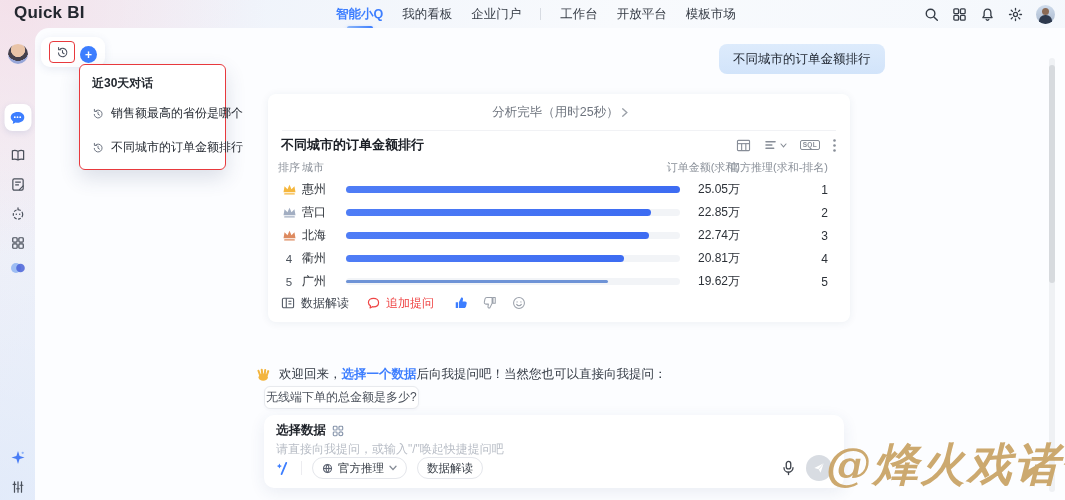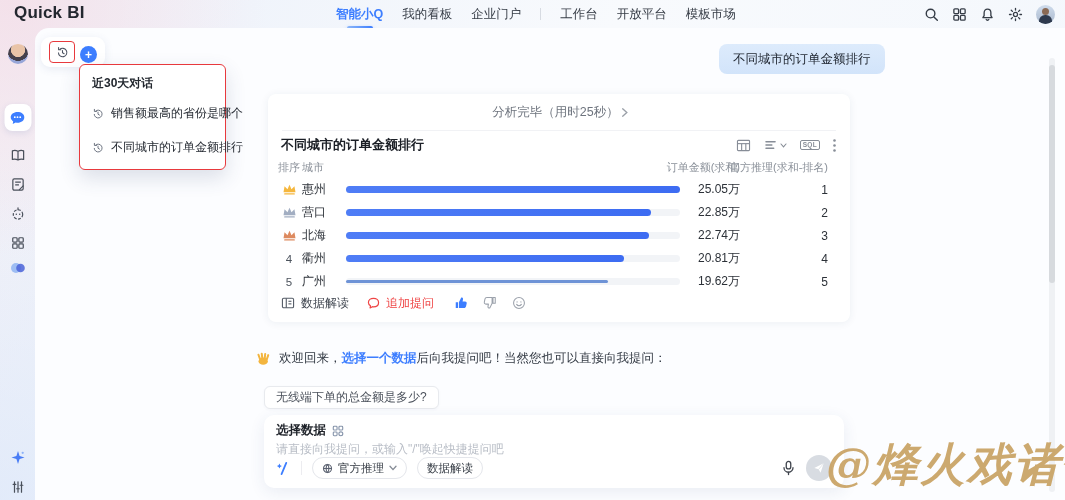--- a/index.html
+++ b/index.html
@@ -80,23 +80,23 @@
   .chart-row:nth-child(5) .bar { height:3px; top:2px; background:#6e93d6; border-radius:2px; }
   .val-cell, .rk-cell { text-align:right; }
   .card-footer { position:absolute; left:13px; right:14px; bottom:8px; height:22px; display:flex; align-items:center; gap:18px; }
   .f-group { display:flex; align-items:center; gap:6px; font-size:12px; cursor:pointer; }
   .f-explain { color:#3f454f; }
   .f-append { color:#ef4444; }
   .f-icons { display:flex; align-items:center; gap:15px; margin-left:2px; }
   .f-icons .tool { cursor:pointer; }
 
   
-  .welcome { position:absolute; left:256px; top:350px; display:flex; align-items:center; gap:8px; font-size:12.5px; color:#333a44; white-space:nowrap; }
+  .welcome { position:absolute; left:256px; top:366px; display:flex; align-items:center; gap:8px; font-size:12.5px; color:#333a44; white-space:nowrap; }
   .welcome .link { color:#3D7EFF; font-weight:700; cursor:pointer; }
-  .chip { position:absolute; left:264px; top:386px; height:23px; padding:0 11px; display:flex; align-items:center; background:#fff; border:1px solid #e8eaee; border-radius:6px; font-size:12px; color:#4c525c; cursor:pointer; box-shadow:0 1px 3px rgba(40,70,120,.04); }
+  .chip { position:absolute; left:264px; top:386px; height:23px; padding:0 1px; display:flex; align-items:center; background:#fff; border:1px solid #e8eaee; border-radius:6px; font-size:12px; color:#4c525c; cursor:pointer; box-shadow:0 1px 3px rgba(40,70,120,.04); }
 
   
   .composer { position:absolute; left:264px; top:415px; width:580px; height:73px; background:#fff; border-radius:10px; box-shadow:0 4px 16px rgba(40,70,120,.09); }
   .comp-top { position:absolute; left:12px; top:7px; display:flex; align-items:center; gap:6px; font-size:12.5px; font-weight:700; color:#1d2128; cursor:pointer; }
   .comp-top svg { color:#8795ab; }
   .comp-ph { position:absolute; left:12px; top:26px; font-size:12px; color:#b8bdc6; cursor:text; }
   .comp-bottom { position:absolute; left:12px; right:12px; bottom:7px; height:26px; display:flex; align-items:center; gap:10px; }
   .v-div { width:1px; height:14px; background:#ececf0; }
   .pill { height:22px; border:1px solid #e4e6eb; border-radius:12px; padding:0 9px; display:flex; align-items:center; gap:5px; font-size:11.5px; color:#3a4049; background:#fff; cursor:pointer; white-space:nowrap; }
   .pill svg { color:#5a6170; }

